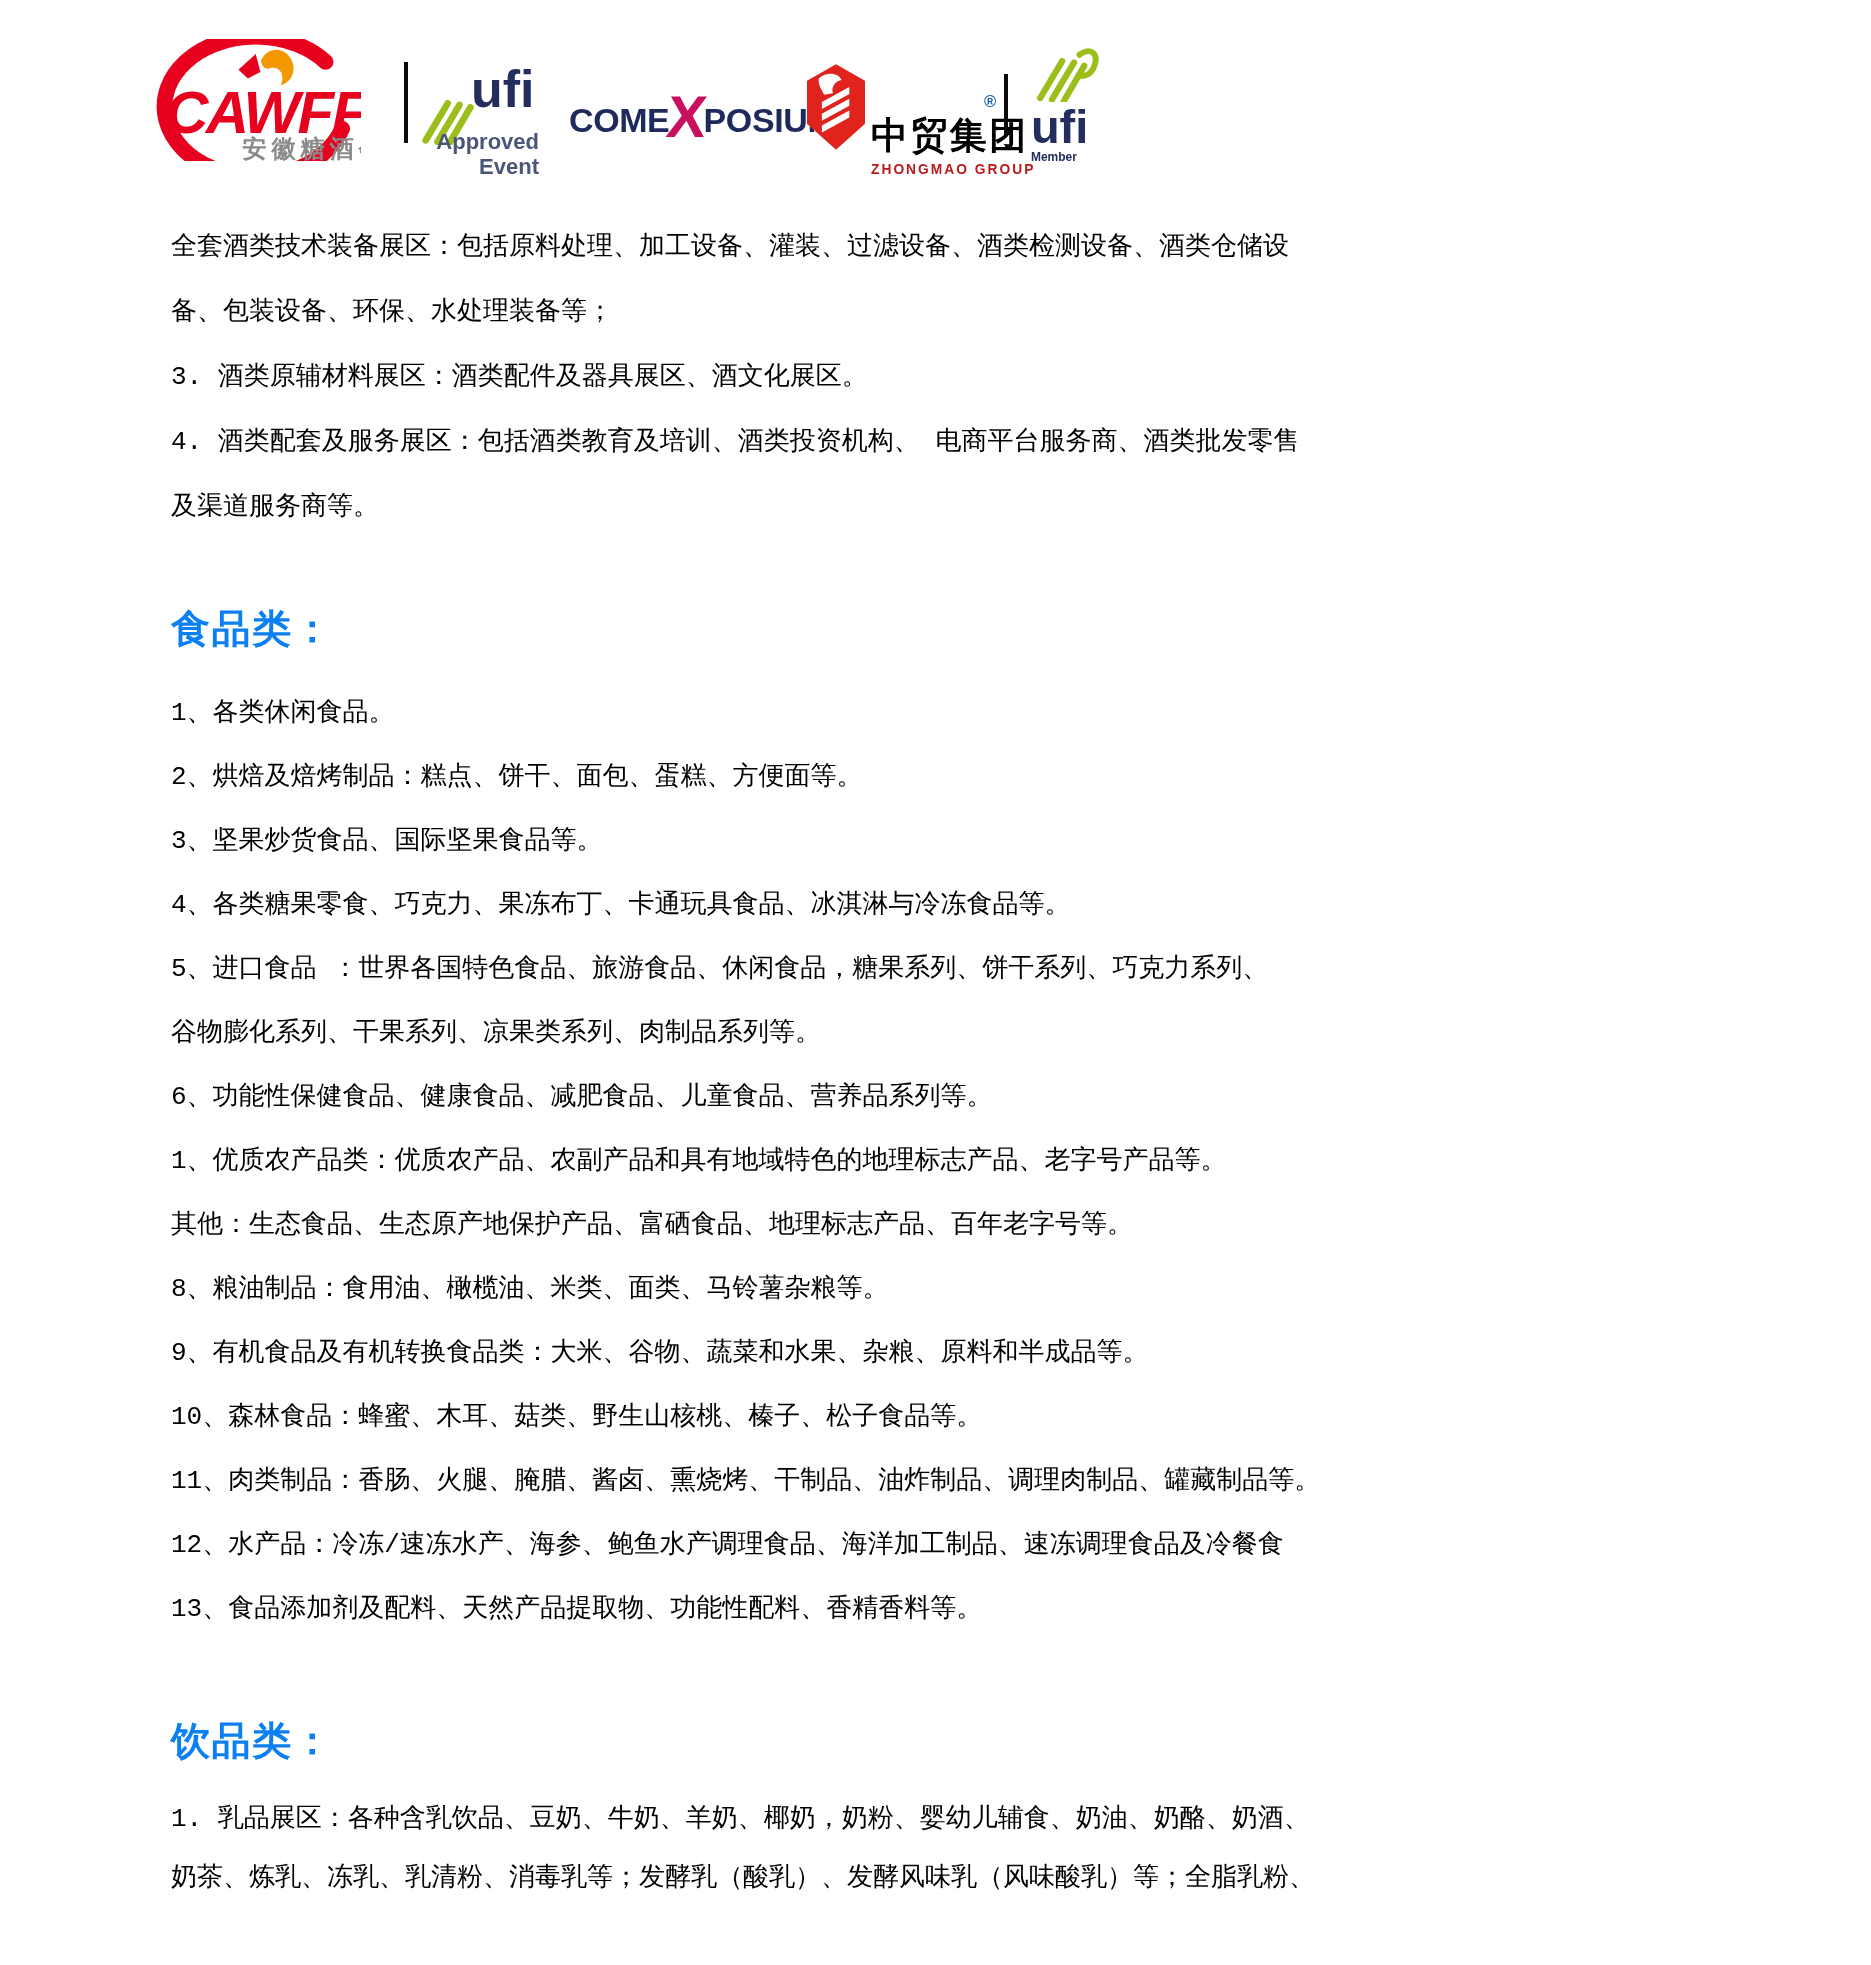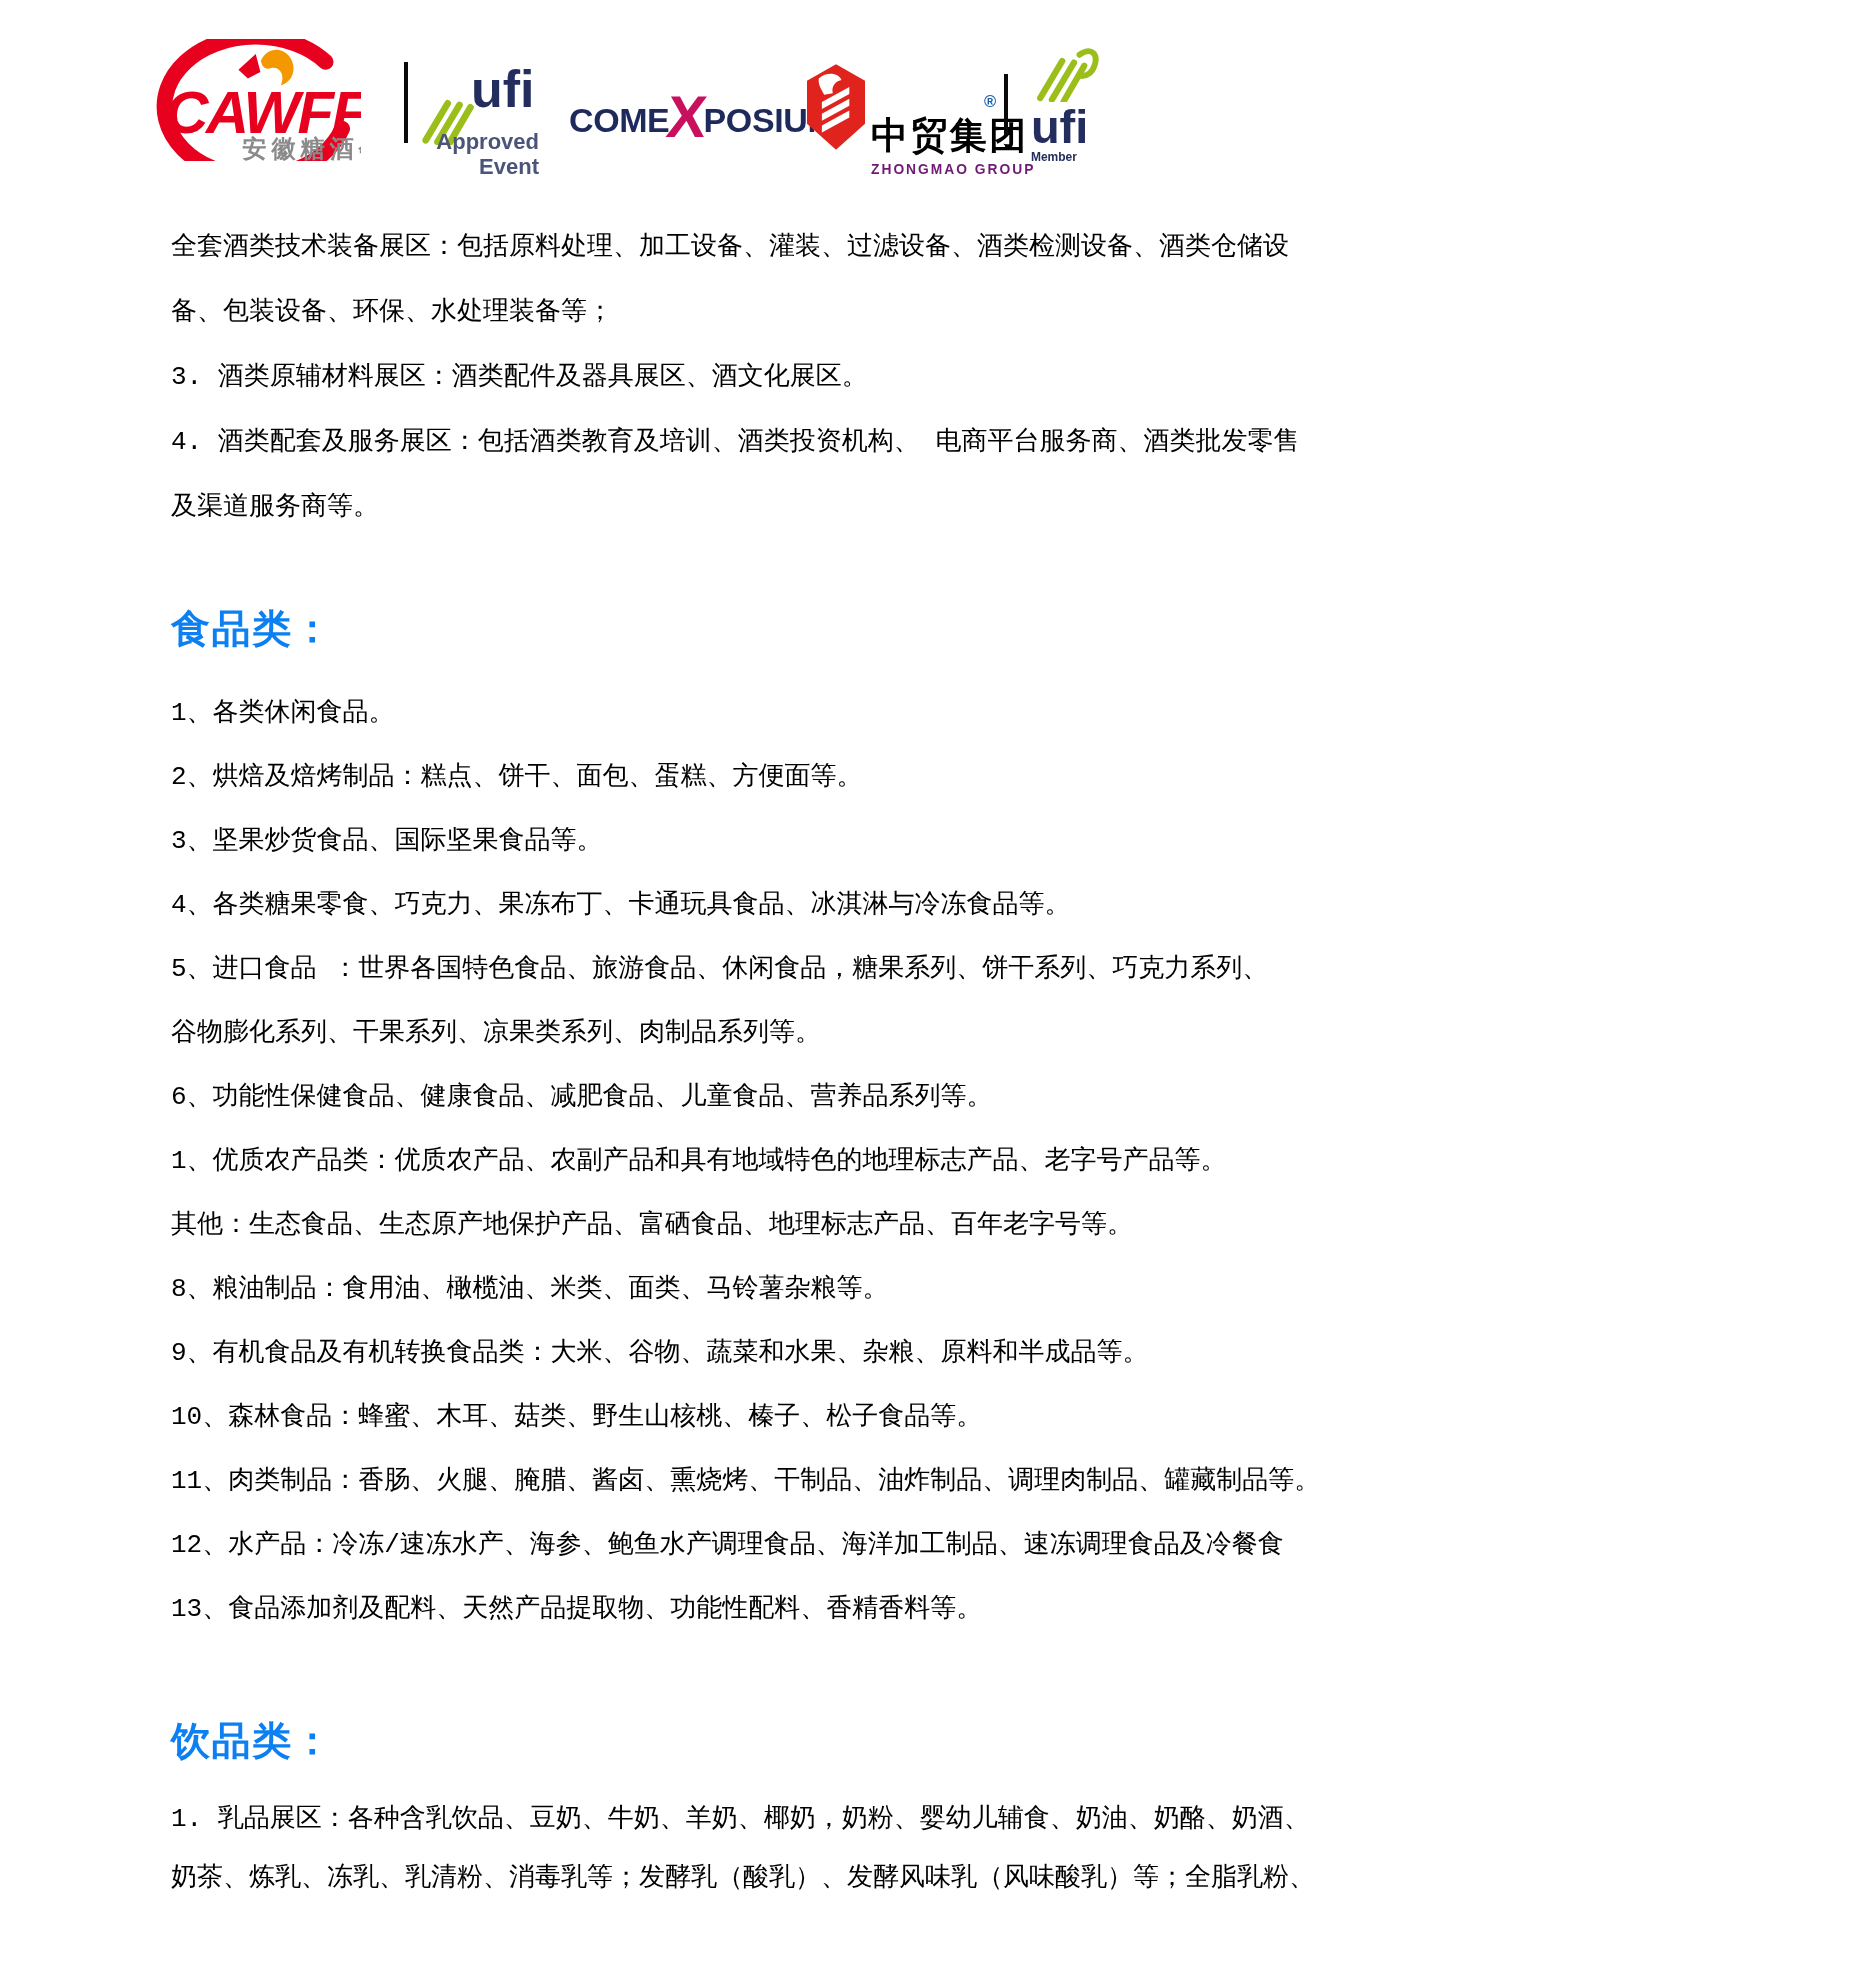--- a/index.html
+++ b/index.html
@@ -16,21 +16,21 @@
   .slate{font-family:"Liberation Sans",sans-serif;color:#4A5578;}
   
   .comx{font-family:"Liberation Sans",sans-serif;font-weight:900;color:#1F2A5C;
         font-size:34px;letter-spacing:-0.4px;white-space:nowrap;}
   .comx .xmark{display:inline-block;color:#C8105F;font-size:59px;font-weight:900;
         transform:translateY(4.7px) skewX(-6deg);line-height:0;margin:0 -2.4px;}
   
   .zm-name{font-family:"Liberation Sans",sans-serif;font-weight:900;color:#000000;
         font-size:37px;letter-spacing:2.4px;white-space:nowrap;}
   .zm-reg{font-family:"Liberation Sans",sans-serif;font-weight:bold;color:#1A5CA8;font-size:16.5px;}
-  .zm-sub{font-family:"Liberation Sans",sans-serif;font-weight:bold;color:#701a75;
+  .zm-sub{font-family:"Liberation Sans",sans-serif;font-weight:bold;color:#b91c1c;
         font-size:13.8px;letter-spacing:2px;white-space:nowrap;}
   
   #doc{position:absolute;left:171px;top:215px;width:1531px;}
   .block{margin:0;}
   .line{
     font-size:26px;line-height:64px;white-space:nowrap;
     font-family:Liberation Mono, monospace;color:#000;text-align:left;
   }
   .sec-heading{
     font-family:"Liberation Sans",sans-serif;font-weight:900;color:#0C80F2;

